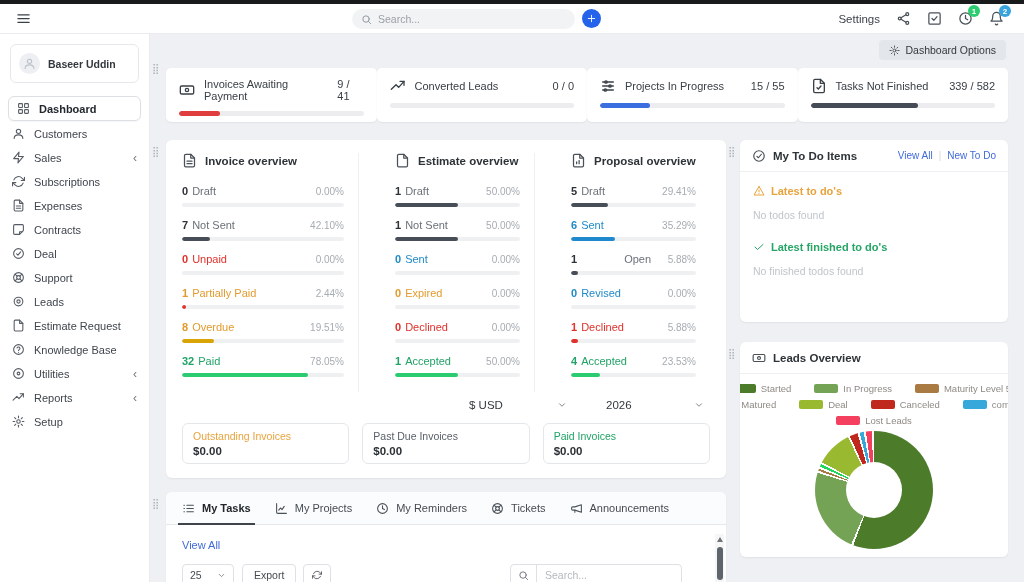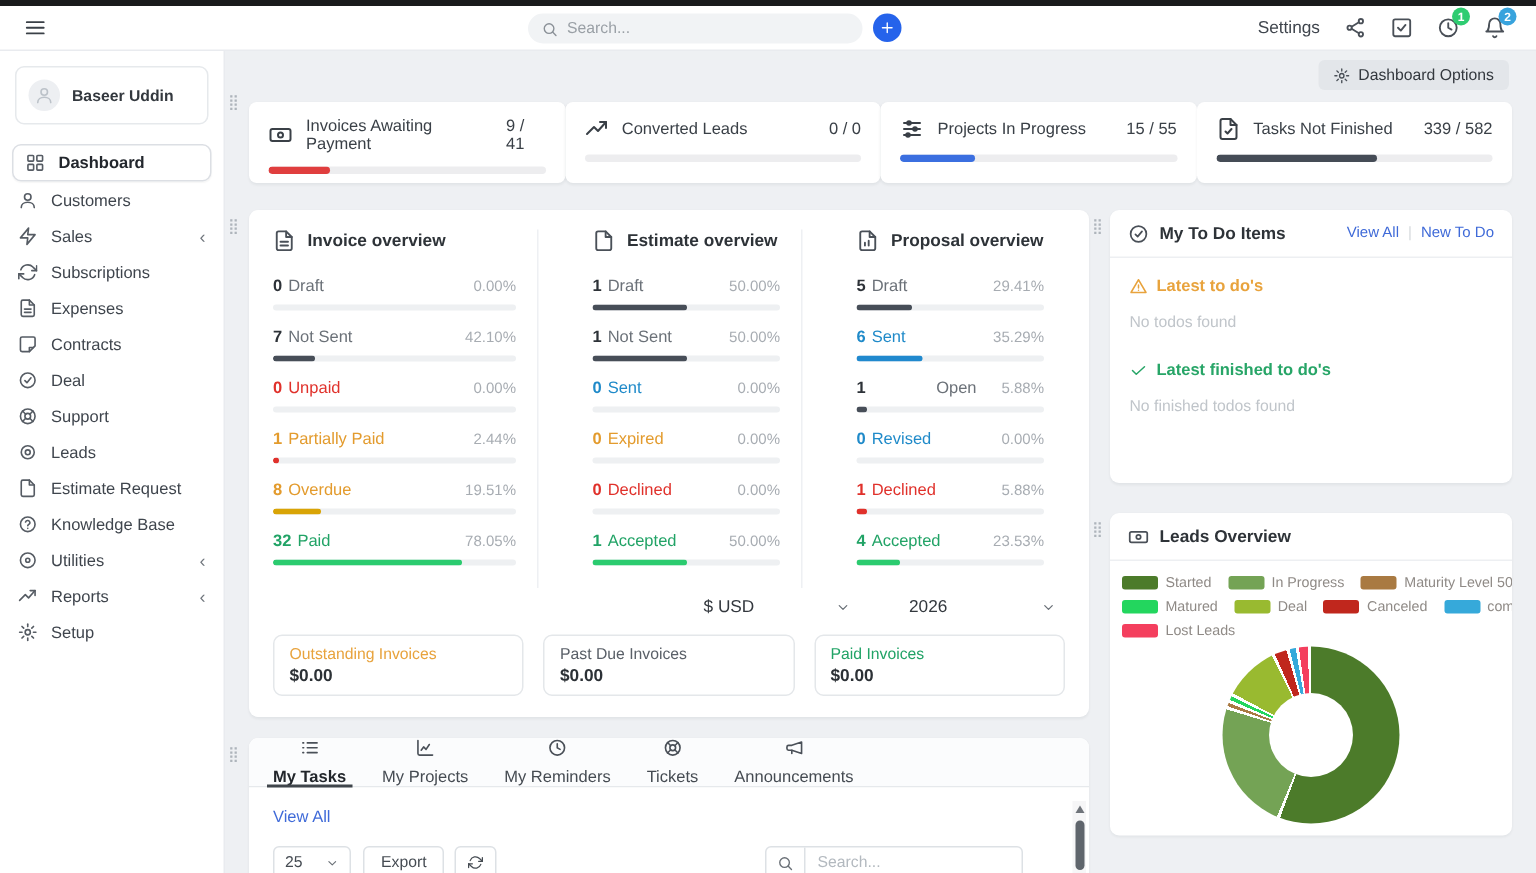--- a/index.html
+++ b/index.html
@@ -89,32 +89,32 @@
   .todo-body { padding:13px 13px; }
   .todo-h { display:flex; align-items:center; gap:6px; font-size:11px; font-weight:bold; }
   .todo-h .icon { width:12px; height:12px; }
   .todo-h.warn { color:#e8a33d; }
   .todo-h.done { color:#27a567; margin-top:20px; }
   .todo-empty { margin-top:12px; font-size:10.5px; color:#c0c5ca; }
 
   
   #leads-card { left:740px; top:342px; width:268px; height:215px; overflow:hidden; }
   .legend { padding:9px 8px 0; }
-  .legend-row { display:flex; gap:11px; margin-bottom:5px; }
+  .legend-row { display:flex; justify-content:center; gap:23px; margin-bottom:5px; }
   .legend-item { display:flex; align-items:center; gap:5px; }
   .legend-swatch { width:24px; height:9px; border-radius:2px; }
   .legend-label { font-size:9.5px; color:#8f8a86; white-space:nowrap; }
   .donut-wrap { display:flex; justify-content:center; margin-top:5px; }
   .donut { width:118px; height:118px; border-radius:50%; position:relative; }
   .donut::after { content:""; position:absolute; left:50%; top:50%; width:56px; height:56px; margin:-28px 0 0 -28px; border-radius:50%; background:#fff; }
 
   
   #tabs-card { left:166px; top:492px; width:560px; height:150px; overflow:hidden; }
   .tabbar { height:33px; display:flex; align-items:stretch; gap:24px; padding:0 16px; background:#fbfcfd; border-bottom:1px solid #e6e9ec; border-radius:6px 6px 0 0; }
-  .tab { display:flex; align-items:center; gap:7px; font-size:11px; color:#454b52; position:relative; cursor:pointer;flex-direction:column; }
+  .tab { display:flex; align-items:center; gap:7px; font-size:11px; color:#454b52; position:relative; cursor:pointer; }
   .tab .icon { width:13px; height:13px; color:#4a5058; }
   .tab[data-active="true"] { font-weight:bold; color:#22262b; }
   .tab[data-active="true"]::after { content:""; position:absolute; left:-4px; right:-4px; bottom:-1px; height:2px; background:#3f454b; }
   .tabs-body { padding:14px 16px 0; position:relative; }
   .view-all { font-size:11px; color:#3f6ad8; text-decoration:none; cursor:pointer; display:inline-block; }
   .controls { margin-top:13px; display:flex; align-items:center; }
   .ctl { border:1px solid #dde1e5; border-radius:4px; background:#fff; font-family:inherit; font-size:10.5px; color:#454b52; display:inline-flex; align-items:center; cursor:pointer; height:22px; }
   .pagesize { width:52px; justify-content:space-between; padding:0 7px; margin-right:8px; }
   .pagesize .icon { width:9px; height:9px; color:#6a7077; }
   .export-btn { padding:0 11px; margin-right:7px; }

